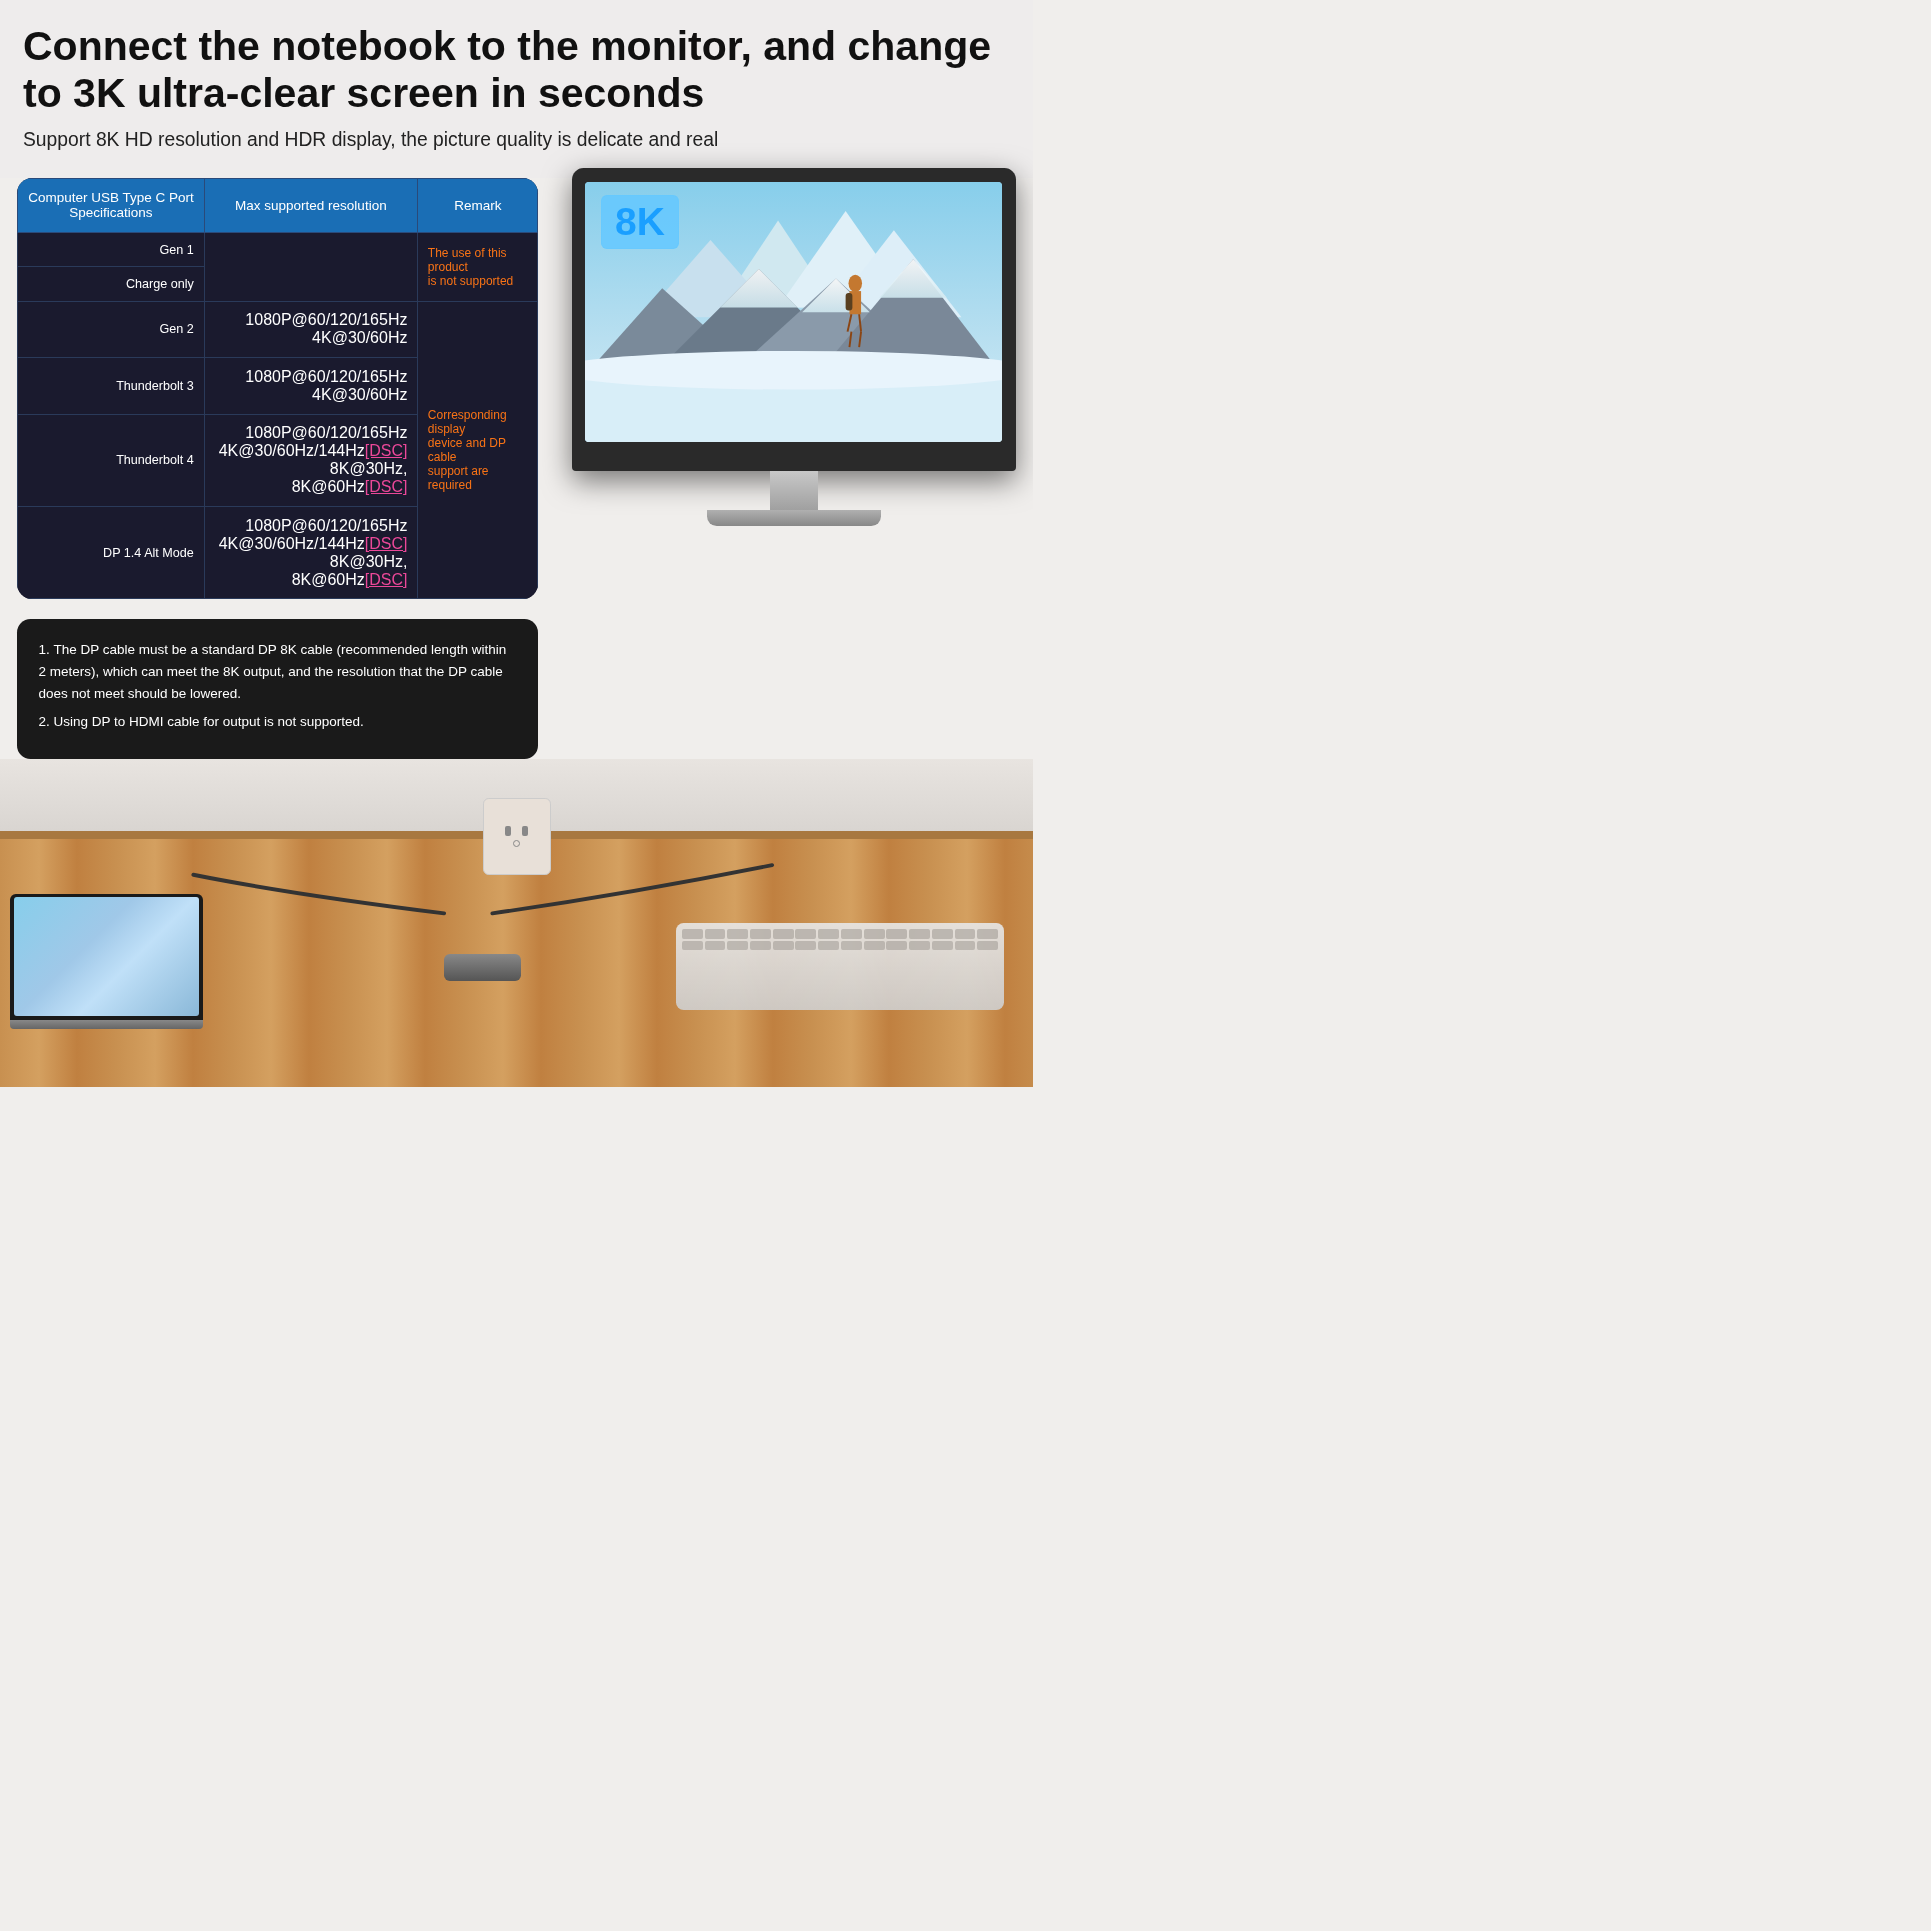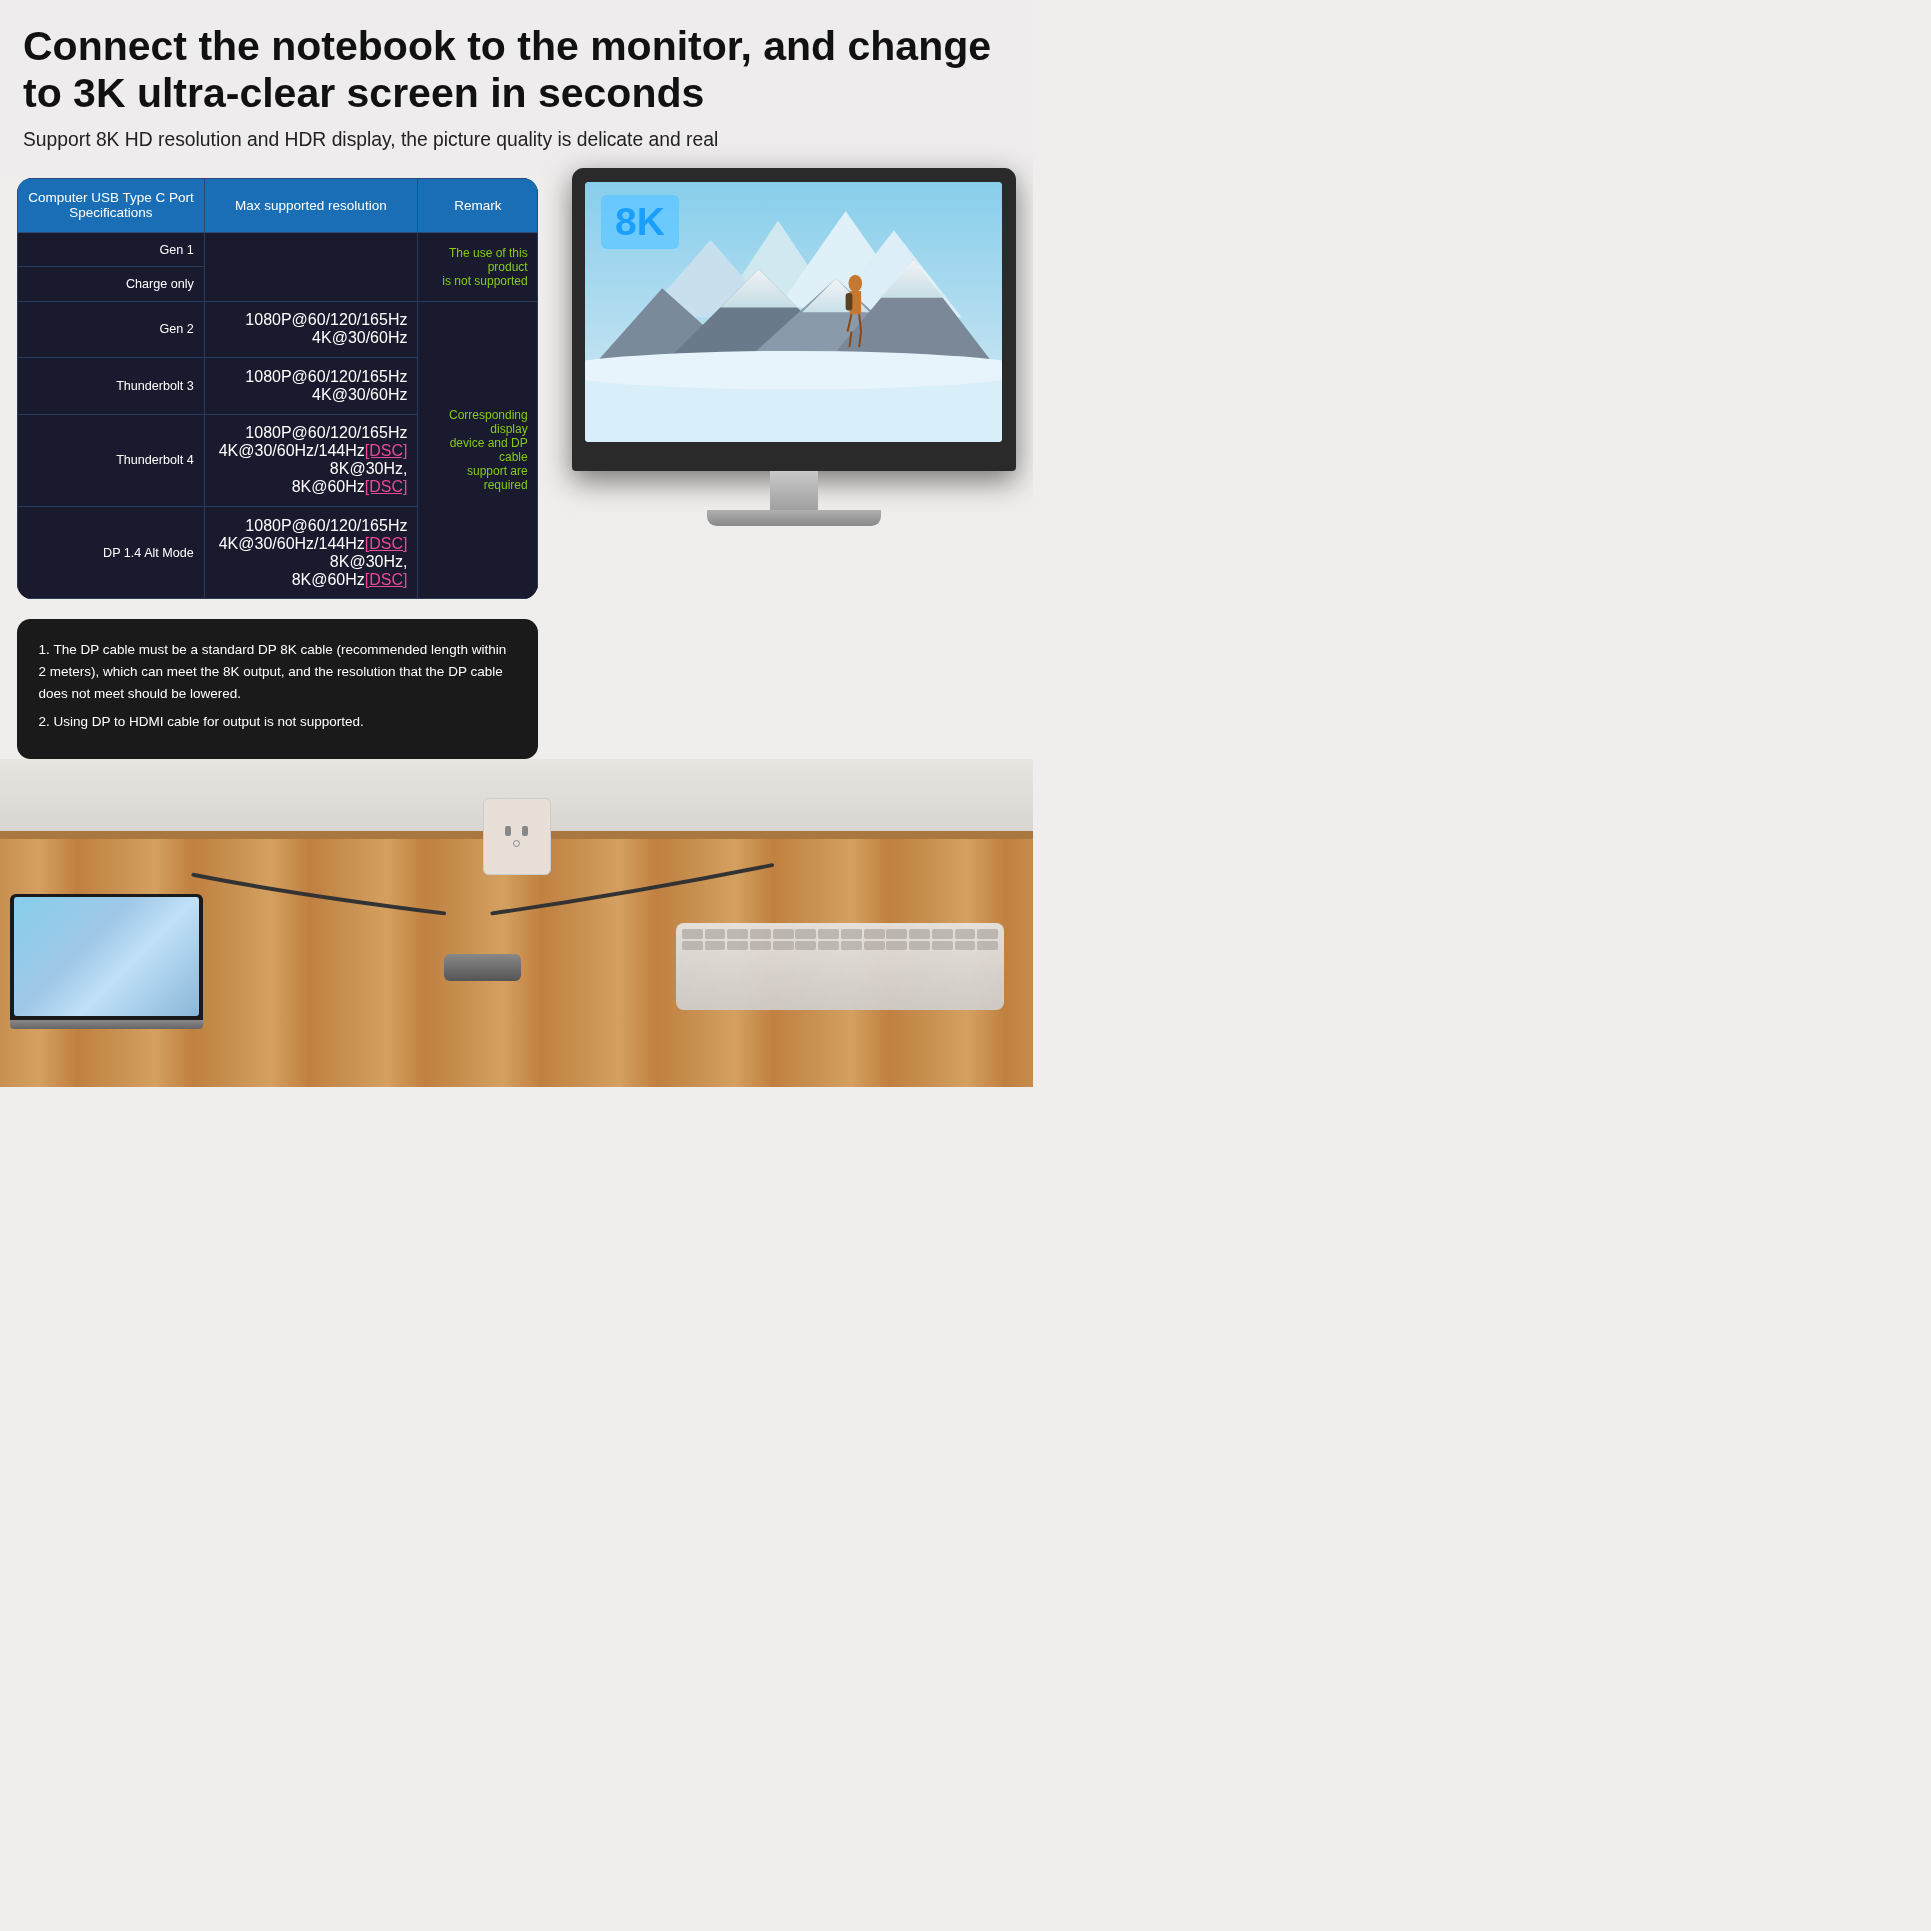--- a/index.html
+++ b/index.html
@@ -59,23 +59,23 @@
       color: #fff;
       padding: 9.7px 9.7px;
       font-size: 12.6px;
       text-align: right;
       border: 1px solid #2a3a5a;
       background: #1a1a2e;
       vertical-align: middle;
     }
 
     .compat-table td.remark-cell {
-      color: #84cc16;
+      color: #f97316;
       font-size: 12px;
-      text-align: right;
+      text-align: left;
       vertical-align: middle;
     }
 
     .compat-table td.resolution-cell {
       font-size: 16px;
     }
 
     .dsc-text {
       color: #ec4899;
       text-decoration: underline;

